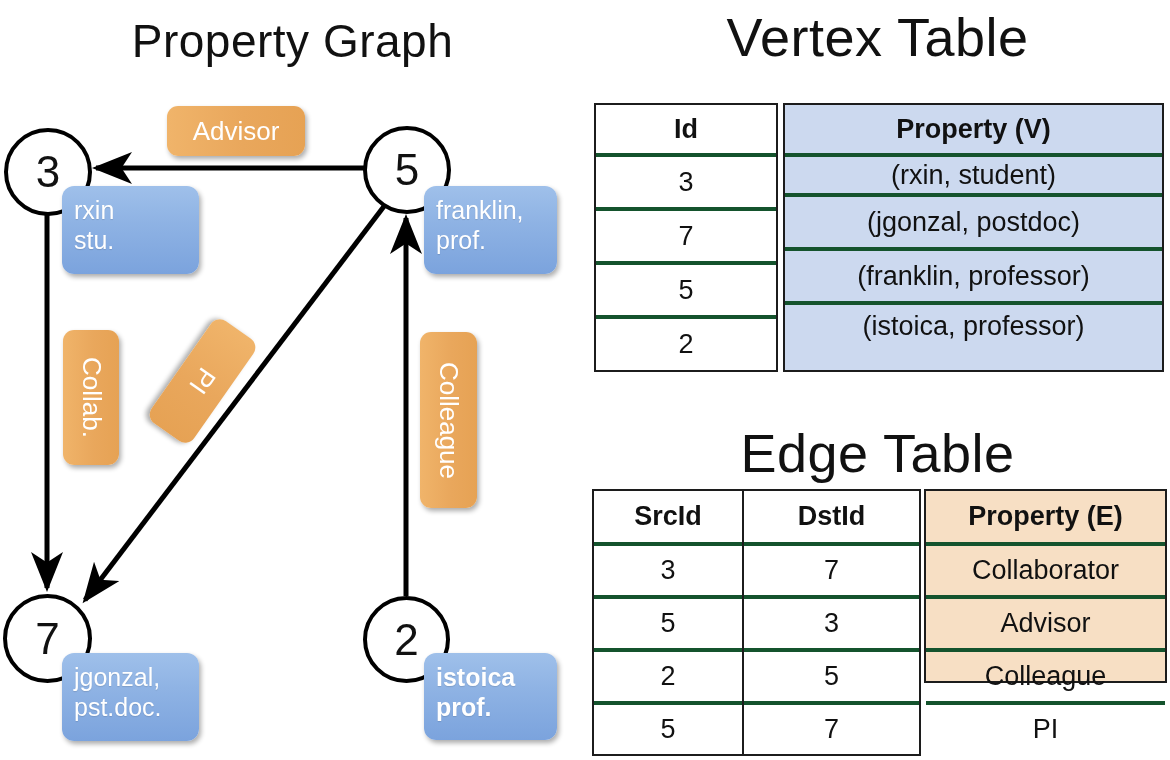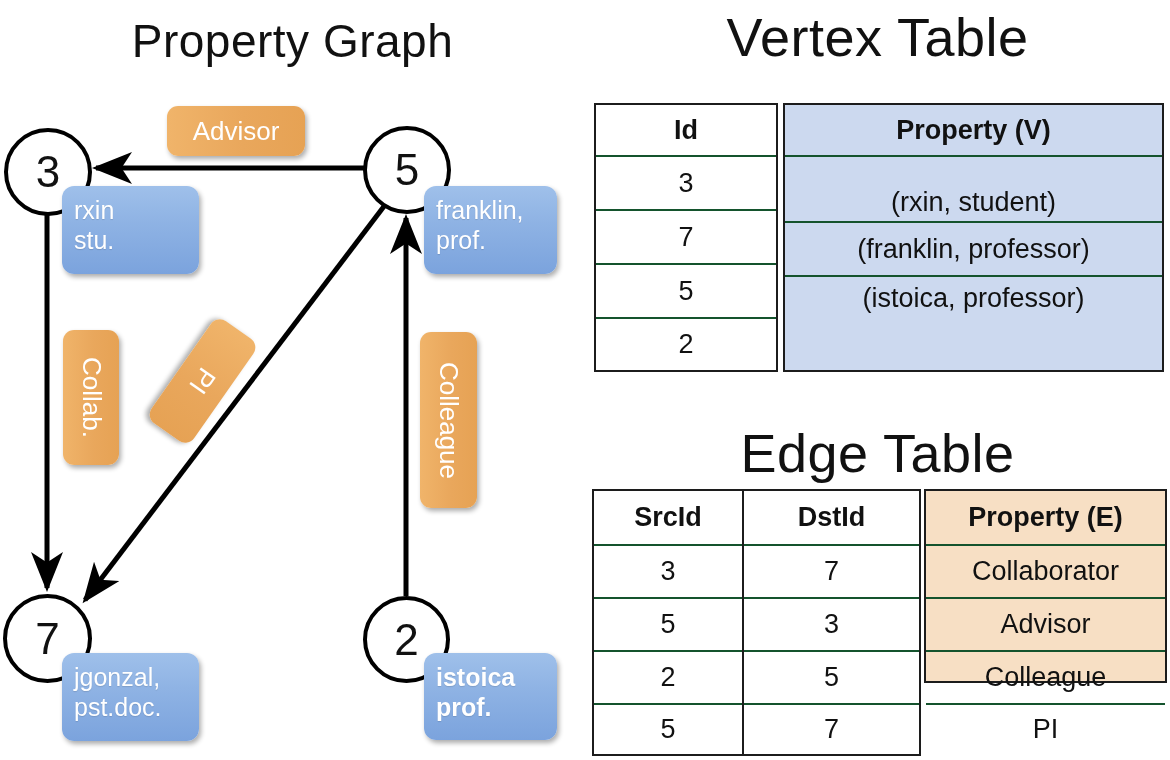--- a/index.html
+++ b/index.html
@@ -66,21 +66,21 @@
     white-space:nowrap;
   }
   .elabel.vert > span{ transform:rotate(90deg); display:inline-block; }
   .elabel.horiz > span{ display:inline-block; }
   .tblwrap{position:absolute;}
   .col-block{position:absolute;border:2px solid #1c1c1c;box-sizing:border-box;}
   .cell{
     box-sizing:border-box;
     display:flex;align-items:center;justify-content:center;
     font-size:27px;font-weight:300;color:#111;
-    border-bottom:2px solid #14532d;
+    border-bottom:4px solid #14532d;
     white-space:nowrap;
   }
   .cell.last{border-bottom:none;}
   .cell.head{font-weight:bold;font-size:27px;}
   .blue-fill{background:#ccd9ef;}
   .orange-fill{background:#f7dfc4;}
 </style>
 </head>
 <body>
 
@@ -165,21 +165,22 @@
     <div class="col-block" style="left:0px;top:0px;width:184px;height:269px;">
       <div class="cell head" style="height:52px;">Id</div>
       <div class="cell" style="height:54px;">3</div>
       <div class="cell" style="height:54px;">7</div>
       <div class="cell" style="height:54px;">5</div>
       <div class="cell last" style="height:51px;">2</div>
     </div>
 
     <div class="col-block blue-fill" style="left:189px;top:0px;width:381px;height:269px;">
       <div class="cell head" style="height:52px;">Property (V)</div>
-      <div class="cell" style="height:40px;margin-top:26px;">(rxin, student)</div>
+      <div class="cell" style="height:40px;">(rxin, student)</div>
+      <div class="cell" style="height:54px;">(jgonzal, postdoc)</div>
       <div class="cell" style="height:54px;">(franklin, professor)</div>
       <div class="cell last" style="height:42px;">(istoica, professor)</div>
     </div>
   </div>
 
   <div class="tblwrap" style="left:592px;top:489px;width:575px;height:268px;">
 
     <div class="col-block" style="left:0px;top:0px;width:329px;height:267px;display:flex;">
 
       <div style="width:151px;border-right:2px solid #1c1c1c;box-sizing:border-box;">

